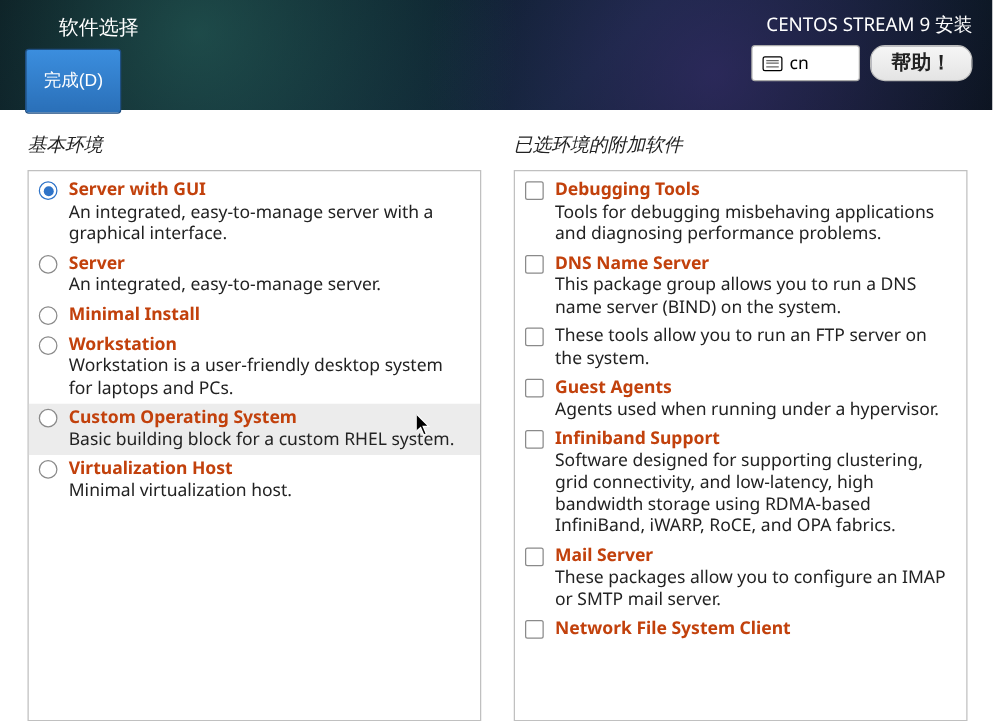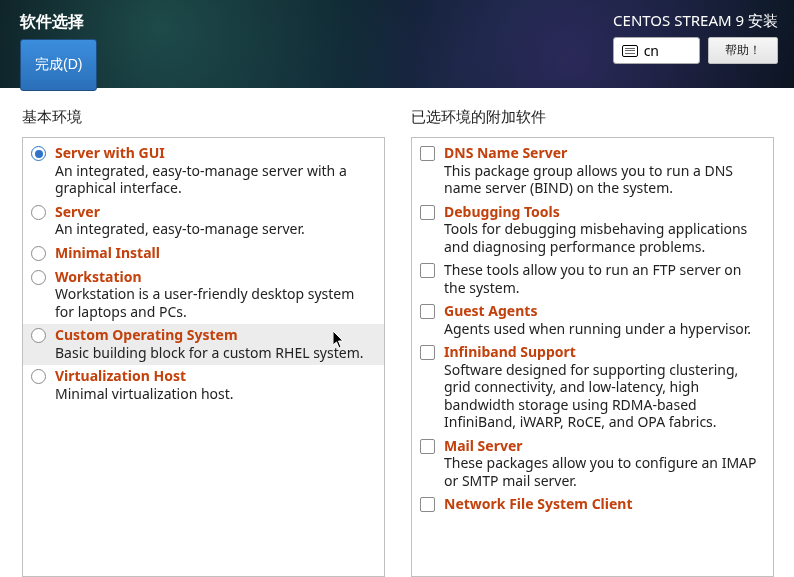--- a/index.html
+++ b/index.html
@@ -18,21 +18,21 @@
       radial-gradient(circle at 20% 30%,rgba(60,150,130,.4),transparent 40%),
       radial-gradient(circle at 72% 68%,rgba(70,50,130,.5),transparent 40%),
       linear-gradient(135deg,#071019 0%,#0b1d2a 35%,#102436 60%,#0c1420 100%);
     color:#fff;
     position:relative;
     padding:10px 16px 10px 20px;
     display:flex;
     justify-content:space-between;
   }
   .header-left{display:flex;flex-direction:column;gap:6px;}
-  .page-title{font-size:16px;font-weight:700;}
+  .page-title{font-size:16px;font-weight:400;margin-left:27px;}
   .done-btn{
     display:inline-flex;align-items:center;justify-content:center;
     background:linear-gradient(#3b8ede,#2a6fb8);
     border:1px solid #1e4e82;border-radius:3px;
     padding:16px 14px;font-size:14px;color:#fff;cursor:pointer;
     width:fit-content;
   }
   .header-right{display:flex;flex-direction:column;align-items:flex-end;gap:6px;}
   .install-title{font-size:15px;color:#fff;text-align:left;}
   .header-buttons{display:flex;gap:8px;}
@@ -47,30 +47,30 @@
   }
   .kb-indicator .kb-icon::before{
     content:"";position:absolute;inset:2px;background:
      linear-gradient(#000,#000) 0 0/100% 1px no-repeat,
      linear-gradient(#000,#000) 0 50%/100% 1px no-repeat,
      linear-gradient(#000,#000) 0 100%/100% 1px no-repeat;
     opacity:.6;
   }
   .help-btn{
     background:linear-gradient(#f6f6f6,#e4e4e4);
-    border:1px solid #bcbcbc;border-radius:2px;color:#222;
-    padding:3px 16px;font-size:12px;cursor:pointer;
+    border:1px solid #bcbcbc;border-radius:12px;color:#222;
+    padding:3px 16px;font-size:16px;cursor:pointer;font-weight:bold;
   }
   .content{
     display:flex;gap:26px;
     padding:18px 20px 0 22px;
     height:calc(577px - 88px);
   }
   .column{flex:1;display:flex;flex-direction:column;}
-  .section-title{font-size:15px;font-weight:500;margin-bottom:10px;color:#222;}
+  .section-title{font-size:15px;font-weight:500;margin-bottom:10px;color:#222;font-style:italic;}
   .list-box{
     border:1px solid #c0c0c0;flex:1;overflow-y:auto;
     padding:4px 0;
   }
   .option{
     display:flex;align-items:flex-start;gap:8px;
     padding:2px 10px 4px 8px;cursor:pointer;
   }
   .option.hover{background:#ececec;}
   .option .ctrl{flex:0 0 16px;height:16px;margin-top:2px;position:relative;}
@@ -164,29 +164,29 @@
           </div>
         </div>
       </div>
   </div>
   <div class="column">
     <div class="section-title">已选环境的附加软件</div>
     <div class="list-box" id="addon-list">
         <div class="option">
           <span class="ctrl"><span class="checkbox"></span></span>
           <div class="text">
+            <div class="opt-title">Debugging Tools</div>
+            <div class="opt-desc">Tools for debugging misbehaving applications and diagnosing performance problems.</div>
+          </div>
+        </div>
+        <div class="option">
+          <span class="ctrl"><span class="checkbox"></span></span>
+          <div class="text">
             <div class="opt-title">DNS Name Server</div>
             <div class="opt-desc">This package group allows you to run a DNS name server (BIND) on the system.</div>
-          </div>
-        </div>
-        <div class="option">
-          <span class="ctrl"><span class="checkbox"></span></span>
-          <div class="text">
-            <div class="opt-title">Debugging Tools</div>
-            <div class="opt-desc">Tools for debugging misbehaving applications and diagnosing performance problems.</div>
           </div>
         </div>
         <div class="option">
           <span class="ctrl"><span class="checkbox"></span></span>
           <div class="text">
             <div class="opt-desc">These tools allow you to run an FTP server on the system.</div>
           </div>
         </div>
         <div class="option">
           <span class="ctrl"><span class="checkbox"></span></span>

